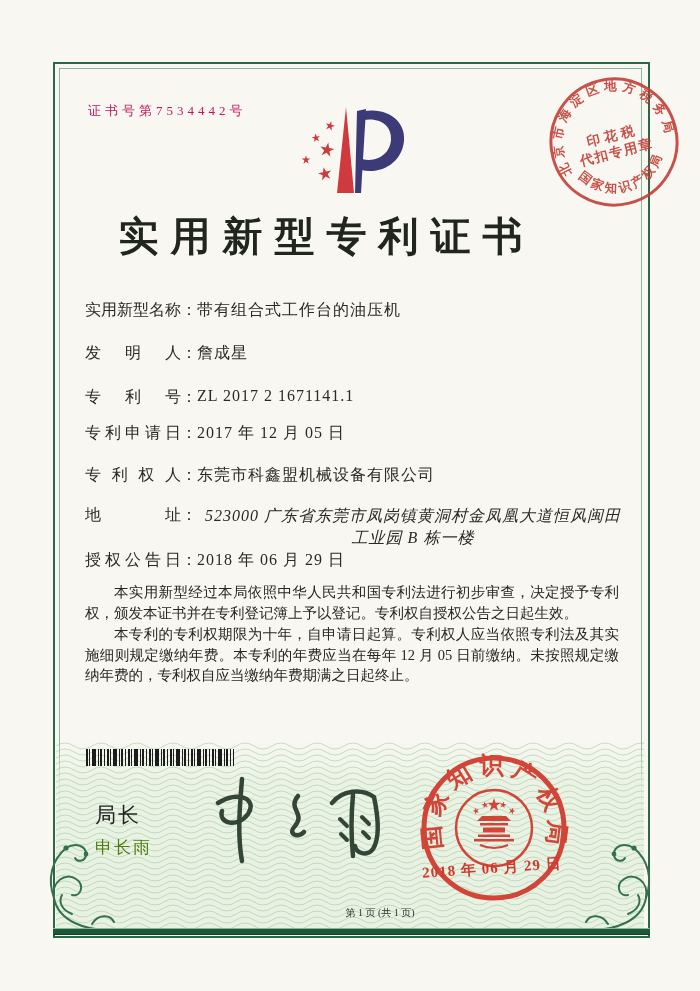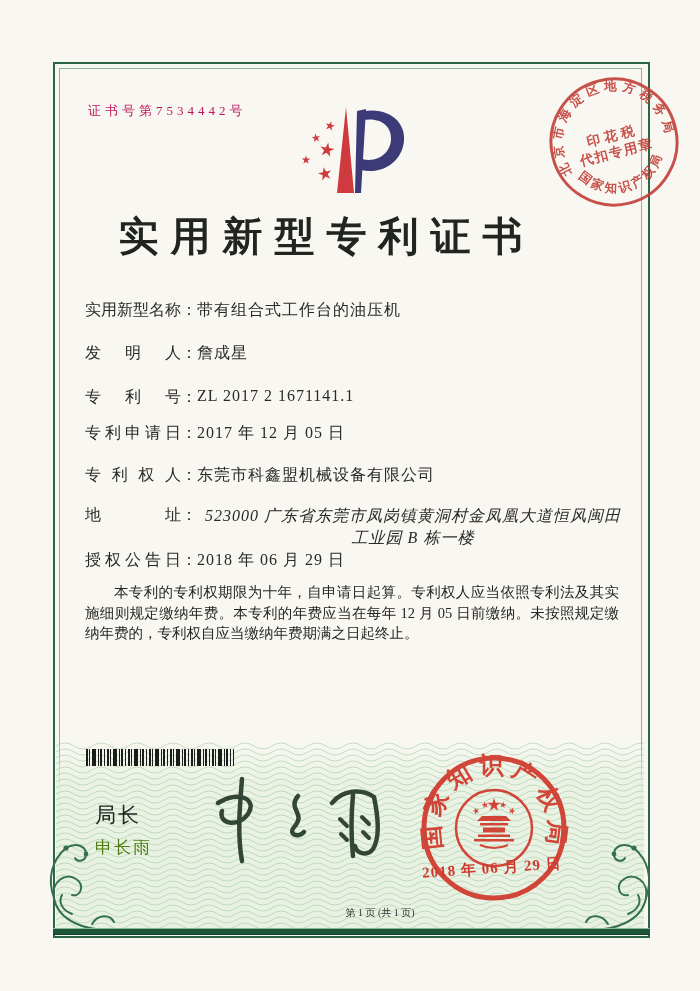--- a/index.html
+++ b/index.html
@@ -175,20 +175,21 @@
   <span class="flabel">专利权人</span><span class="colon">：</span><span class="fvalue">东莞市科鑫盟机械设备有限公司</span>
 </div>
 <div class="abs frow" style="top:505px;">
   <span class="flabel">地址</span><span class="colon">：</span><span class="fvalue wrap">523000 广东省东莞市凤岗镇黄洞村金凤凰大道恒风闽田工业园 B 栋一楼</span>
 </div>
 <div class="abs frow frow-split" style="top:550px;">
   <span class="flabel">授权公告日</span><span class="colon">：</span><span class="fvalue">2018 年 06 月 29 日</span>
 </div>
 
 <div class="abs paras">
+  <p>本实用新型经过本局依照中华人民共和国专利法进行初步审查，决定授予专利权，颁发本证书并在专利登记簿上予以登记。专利权自授权公告之日起生效。</p>
   <p>本专利的专利权期限为十年，自申请日起算。专利权人应当依照专利法及其实施细则规定缴纳年费。本专利的年费应当在每年 12 月 05 日前缴纳。未按照规定缴纳年费的，专利权自应当缴纳年费期满之日起终止。</p>
 </div>
 
 <div class="abs barcode"></div>
 
 <div class="abs signer-title">局长</div>
 <div class="abs signer-name">申长雨</div>
 
 <svg class="abs signature" width="205" height="88" viewBox="0 0 205 88">
   <g fill="none" stroke="#24382a" stroke-width="4.5" stroke-linecap="round" stroke-linejoin="round" opacity="0.92">

